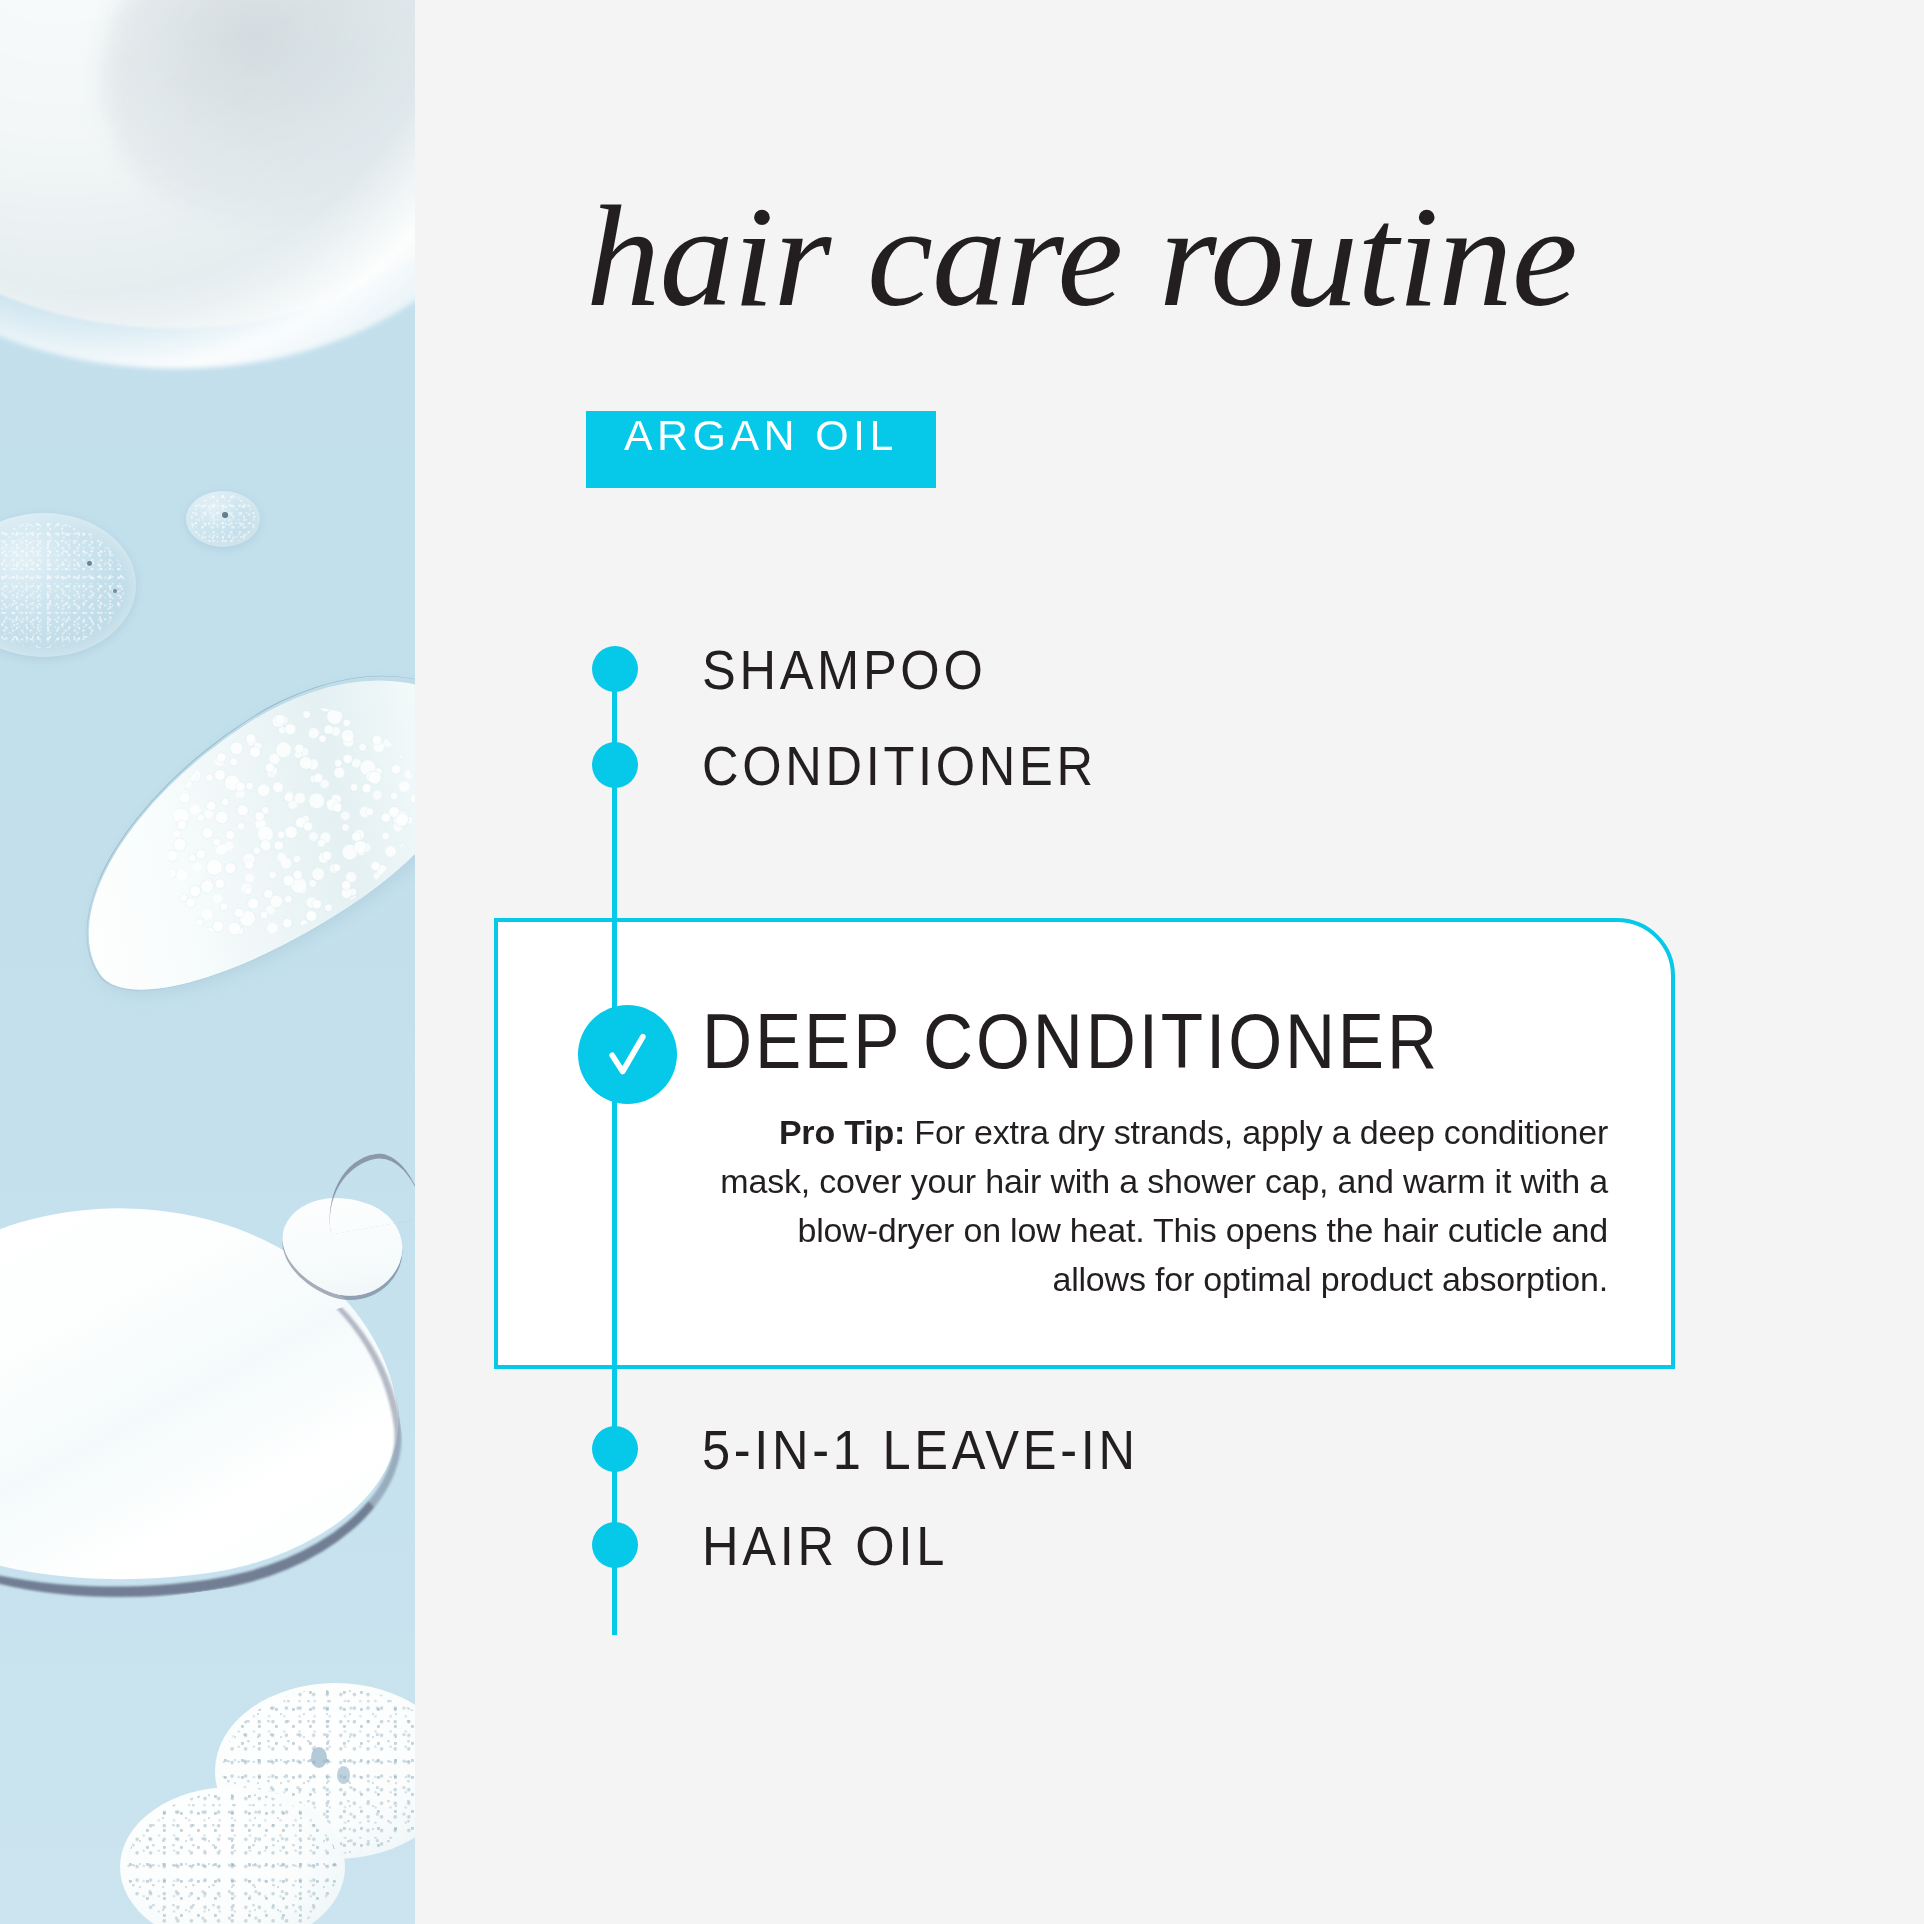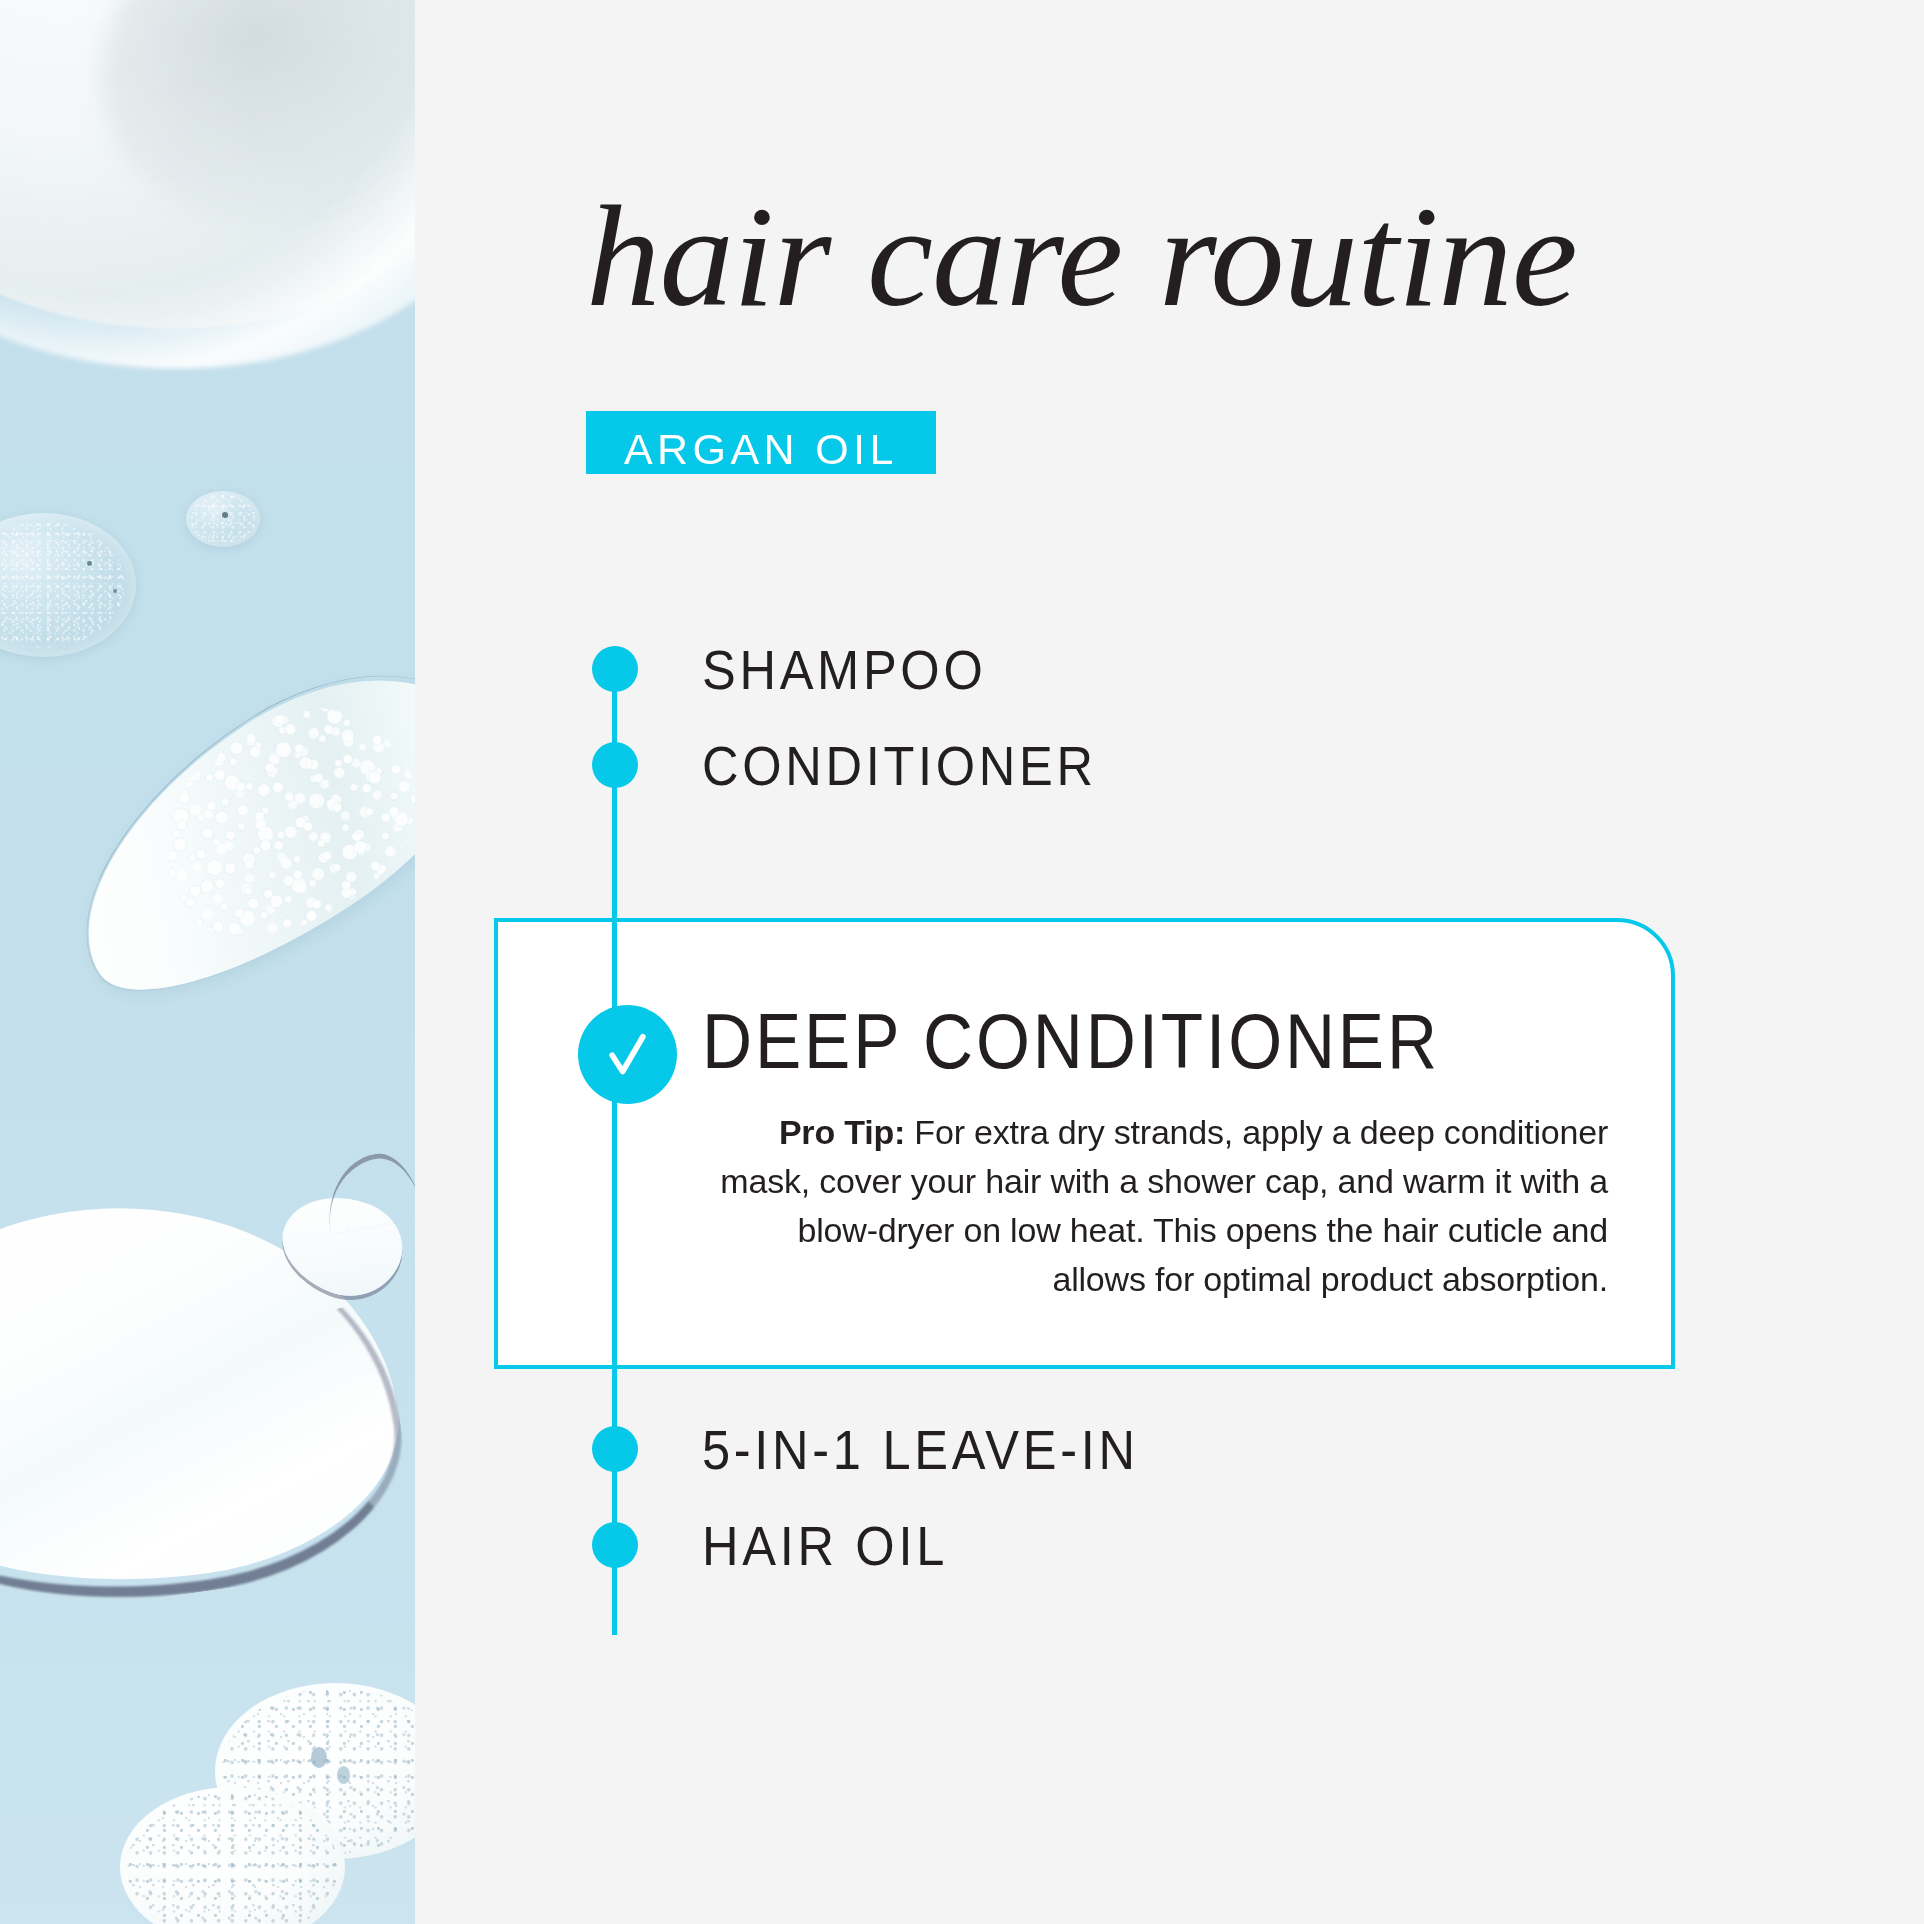--- a/index.html
+++ b/index.html
@@ -248,25 +248,25 @@
     letter-spacing: -0.8px;
     white-space: nowrap;
     transform: scaleX(1.04);
     transform-origin: left top;
   }
 
   .badge {
     position: absolute;
     left: 171px;
     top: 411px;
-    height: 63px;
+    height: 77px;
     padding: 0 38px;
     background: #06c8e8;
     display: flex;
-    align-items: flex-end;
+    align-items: flex-start;
   }
   .badge-label {
     color: #ffffff;
     font-size: 43px;
     letter-spacing: 4.4px;
     font-weight: 400;
   }
 
   
   .timeline-line {

